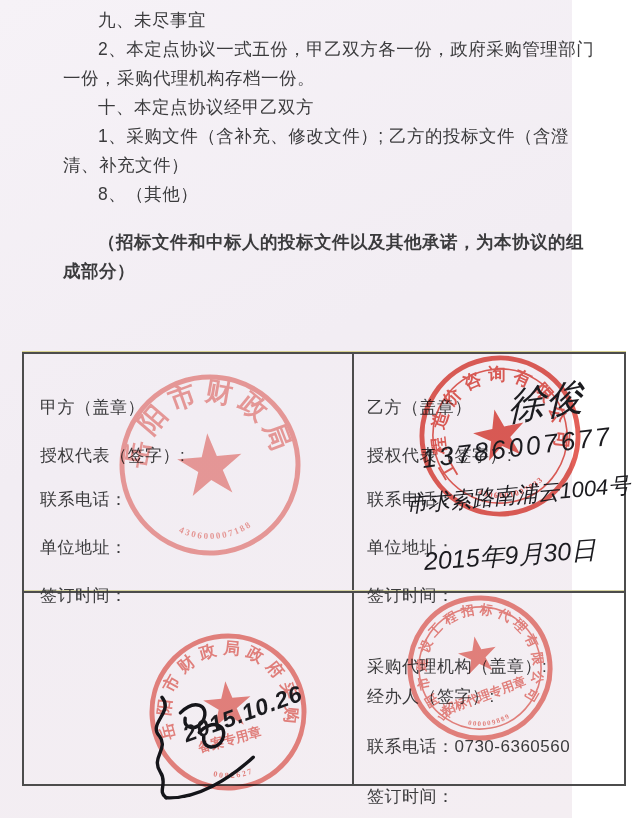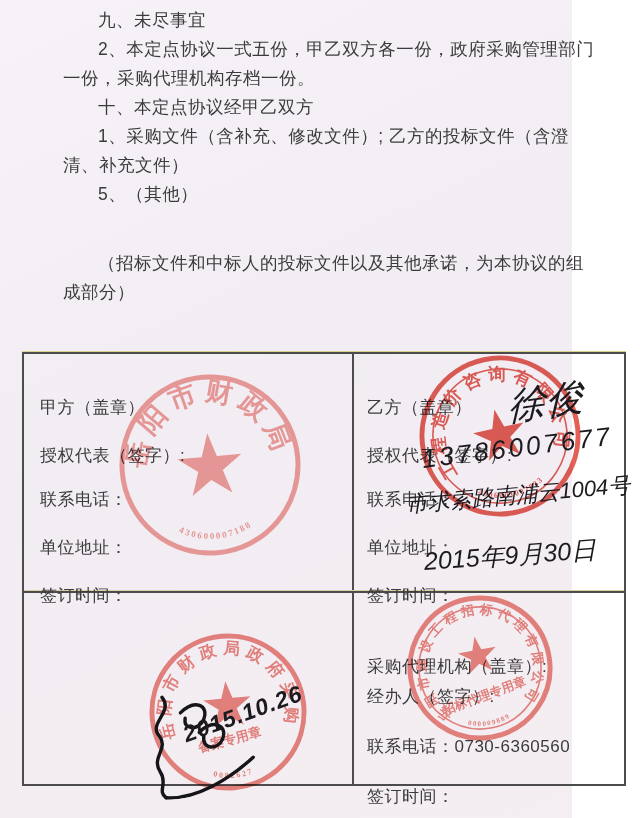--- a/index.html
+++ b/index.html
@@ -5,21 +5,21 @@
   html,body{margin:0;padding:0;}
   body{width:640px;height:818px;overflow:hidden;
        font-family:"Liberation Sans","DejaVu Sans",sans-serif;}
   .paper{position:relative;width:572px;height:818px;
          background:linear-gradient(155deg,#f6f2f7 0%,#f2edf3 45%,#f4eef2 100%);
          color:#3b3b3d;}
   
   .doc{position:absolute;left:63px;top:6px;width:532px;
        font-size:17.5px;line-height:29px;letter-spacing:.5px;color:#3b3b3d;}
   .doc p{margin:0;text-indent:2em;}
-  .doc p.gap-before{margin-top:40px;}
+  .doc p.gap-before{margin-top:19px;font-weight:bold;}
   
   .sign-table{position:absolute;left:22px;top:352px;width:600px;height:430px;
               border:2px solid #4c4c4c;box-shadow:0 -1px 0 #d8d28f;}
   .vdiv{position:absolute;left:328px;top:0;bottom:0;width:2px;background:#4c4c4c;}
   .hdiv{position:absolute;left:0;right:0;top:237px;height:2px;background:#4c4c4c;
         box-shadow:0 -1px 0 #d6d3a2;}
   .cell{position:absolute;font-size:17px;}
   .cell-a{left:0;top:0;width:328px;height:237px;}
   .cell-b{left:330px;top:0;right:0;height:237px;}
   .cell-c{left:0;top:239px;width:328px;bottom:0;}
@@ -43,21 +43,21 @@
 </head>
 <body>
 
 <div class="paper">
 
   <div class="doc">
     <p>九、未尽事宜</p>
     <p>2、本定点协议一式五份，甲乙双方各一份，政府采购管理部门一份，采购代理机构存档一份。</p>
     <p>十、本定点协议经甲乙双方</p>
     <p>1、采购文件（含补充、修改文件）; 乙方的投标文件（含澄清、补充文件）</p>
-    <p>5、（其他）</p>
+    <p>8、（其他）</p>
     <p class="gap-before">（招标文件和中标人的投标文件以及其他承诺，为本协议的组成部分）</p>
   </div>
 
   <div class="sign-table">
     <div class="vdiv"></div>
     <div class="hdiv"></div>
 
     <div class="cell cell-a">
       <div class="lbl" style="top:16px">甲方（盖章）</div>
       <div class="lbl" style="top:64px">授权代表（签字）:</div>

